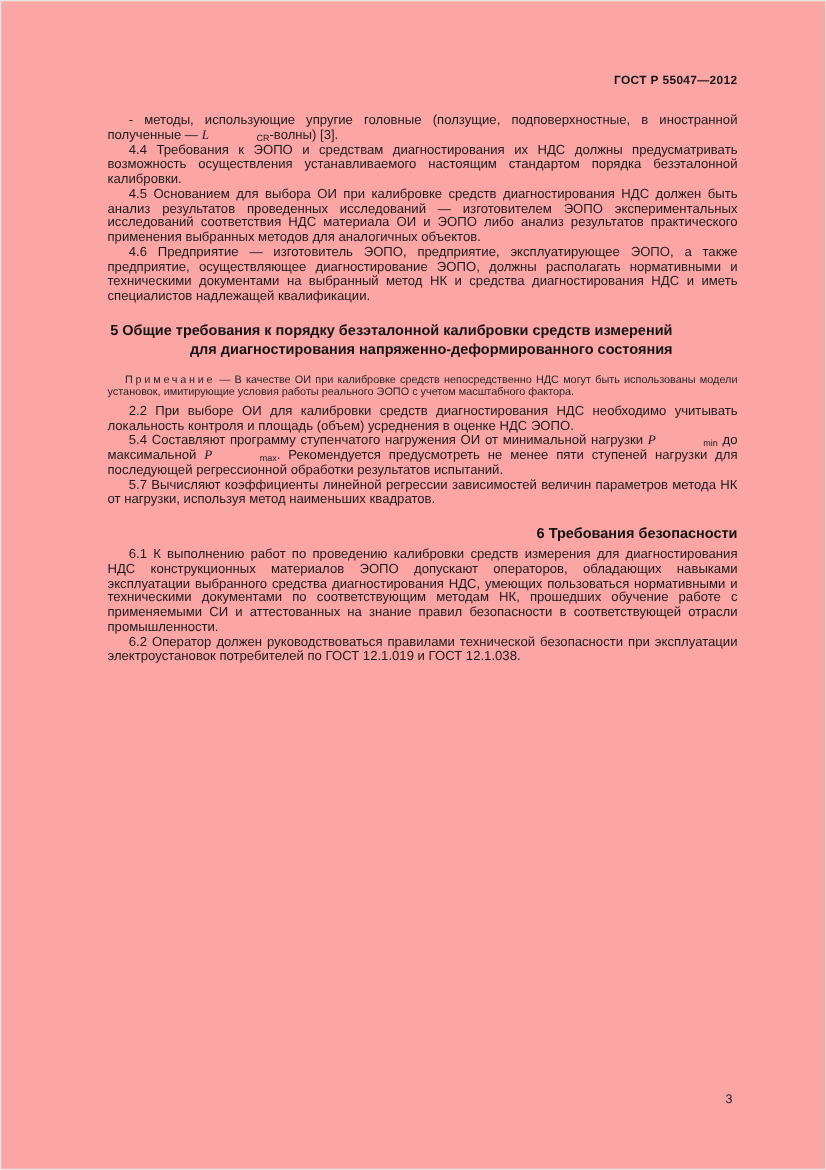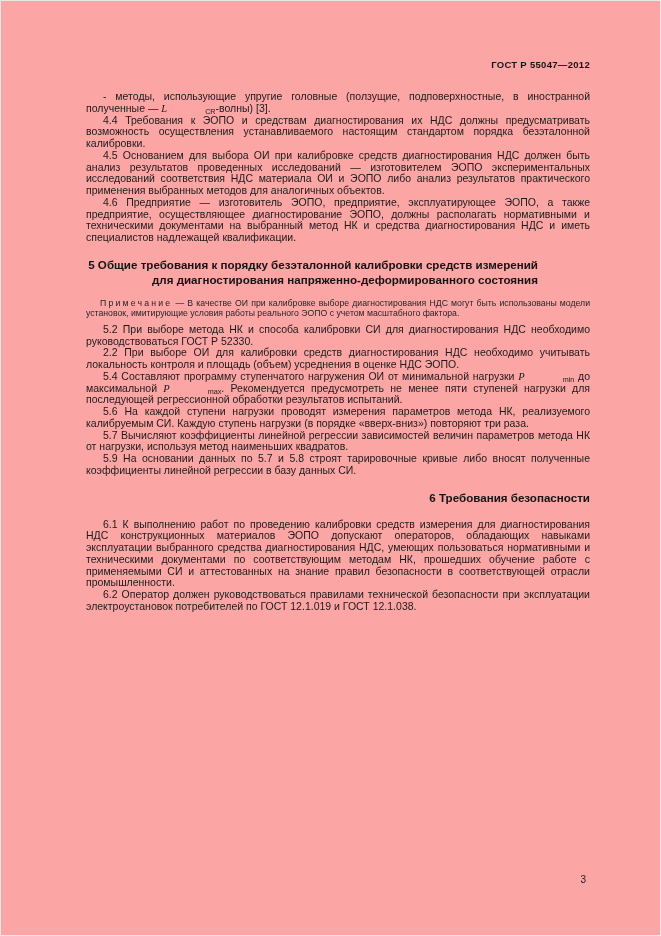--- a/index.html
+++ b/index.html
@@ -43,21 +43,21 @@
   .sect-heading {
     font-size: 11.6px;
     font-weight: bold;
     line-height: 15.2px;
     text-align: right;
     text-indent: 0;
     max-width: 452px;
     margin: 13px 0 12px 0;
     color: #141414;
   }
-  .sect-heading.single { max-width: none; margin: 13px 0 14px 0; }
+  .sect-heading.single { max-width: none; margin: 13px 0 4px 0; }
   .var {
     font-family: "Liberation Serif", serif;
     font-style: italic;
   }
   sub {
     font-size: 7.2px;
     line-height: 0;
     vertical-align: -2px;
     margin-left: 38px;
   }
@@ -82,31 +82,28 @@
 
     <p class="para"><span>- методы, использующие упругие головные (ползущие, подповерхностные, в иностранной полученные — </span><span class="var">L</span><sub>CR</sub><span>-волны) [3].</span></p>
 
     <p class="para">4.4 Требования к ЭОПО и средствам диагностирования их НДС должны предусматривать возможность осуществления устанавливаемого настоящим стандартом порядка безэталонной калибровки.</p>
     <p class="para">4.5 Основанием для выбора ОИ при калибровке средств диагностирования НДС должен быть анализ результатов проведенных исследований — изготовителем ЭОПО экспериментальных исследований соответствия НДС материала ОИ и ЭОПО либо анализ результатов практического применения выбранных методов для аналогичных объектов.</p>
     <p class="para">4.6 Предприятие — изготовитель ЭОПО, предприятие, эксплуатирующее ЭОПО, а также предприятие, осуществляющее диагностирование ЭОПО, должны располагать нормативными и техническими документами на выбранный метод НК и средства диагностирования НДС и иметь специалистов надлежащей квалификации.</p>
 
     <p class="sect-heading">5  Общие требования к порядку безэталонной калибровки средств измерений для диагностирования напряженно-деформированного состояния</p>
 
 
-    <p class="note"><span class="note-label">Примечание</span><span> — В качестве ОИ при калибровке выборе диагностирования НДС могут быть использованы модели установок, имитирующие условия работы реального ЭОПО с учетом масштабного фактора.</span></p>
+    <p class="note"><span class="note-label">Примечание</span><span> — В качестве ОИ при калибровке средств непосредственно НДС могут быть использованы модели установок, имитирующие условия работы реального ЭОПО с учетом масштабного фактора.</span></p>
 
-    <p class="para">5.2 При выборе метода НК и способа калибровки СИ для диагностирования НДС необходимо руководствоваться ГОСТ Р 52330.</p>
     <p class="para">2.2 При выборе ОИ для калибровки средств диагностирования НДС необходимо учитывать локальность контроля и площадь (объем) усреднения в оценке НДС ЭОПО.</p>
 
     <p class="para"><span>5.4 Составляют программу ступенчатого нагружения ОИ от минимальной нагрузки </span><span class="var">P</span><sub>min</sub><span> до максимальной </span><span class="var">P</span><sub>max</sub><span>. Рекомендуется предусмотреть не менее пяти ступеней нагрузки для последующей регрессионной обработки результатов испытаний.</span></p>
 
 
-    <p class="para">5.6 На каждой ступени нагрузки проводят измерения параметров метода НК, реализуемого калибруемым СИ. Каждую ступень нагрузки (в порядке «вверх-вниз») повторяют три раза.</p>
     <p class="para">5.7 Вычисляют коэффициенты линейной регрессии зависимостей величин параметров метода НК от нагрузки, используя метод наименьших квадратов.</p>
-    <p class="para">5.9 На основании данных по 5.7 и 5.8 строят тарировочные кривые либо вносят полученные коэффициенты линейной регрессии в базу данных СИ.</p>
 
     <p class="sect-heading single">6  Требования безопасности</p>
 
     <p class="para">6.1 К выполнению работ по проведению калибровки средств измерения для диагностирования НДС конструкционных материалов ЭОПО допускают операторов, обладающих навыками эксплуатации выбранного средства диагностирования НДС, умеющих пользоваться нормативными и техническими документами по соответствующим методам НК, прошедших обучение работе с применяемыми СИ и аттестованных на знание правил безопасности в соответствующей отрасли промышленности.</p>
     <p class="para">6.2 Оператор должен руководствоваться правилами технической безопасности при эксплуатации электроустановок потребителей по ГОСТ 12.1.019 и ГОСТ 12.1.038.</p>
 
   </div>
 
   <div class="page-number">3</div>
 

